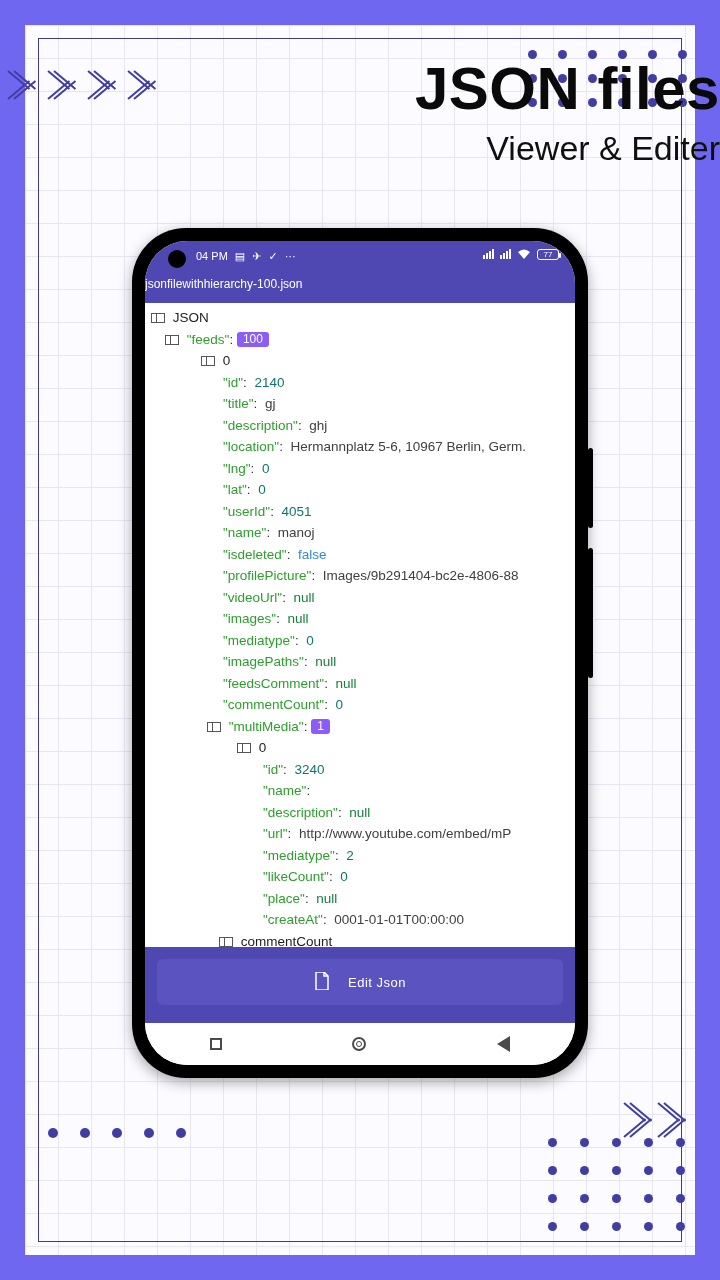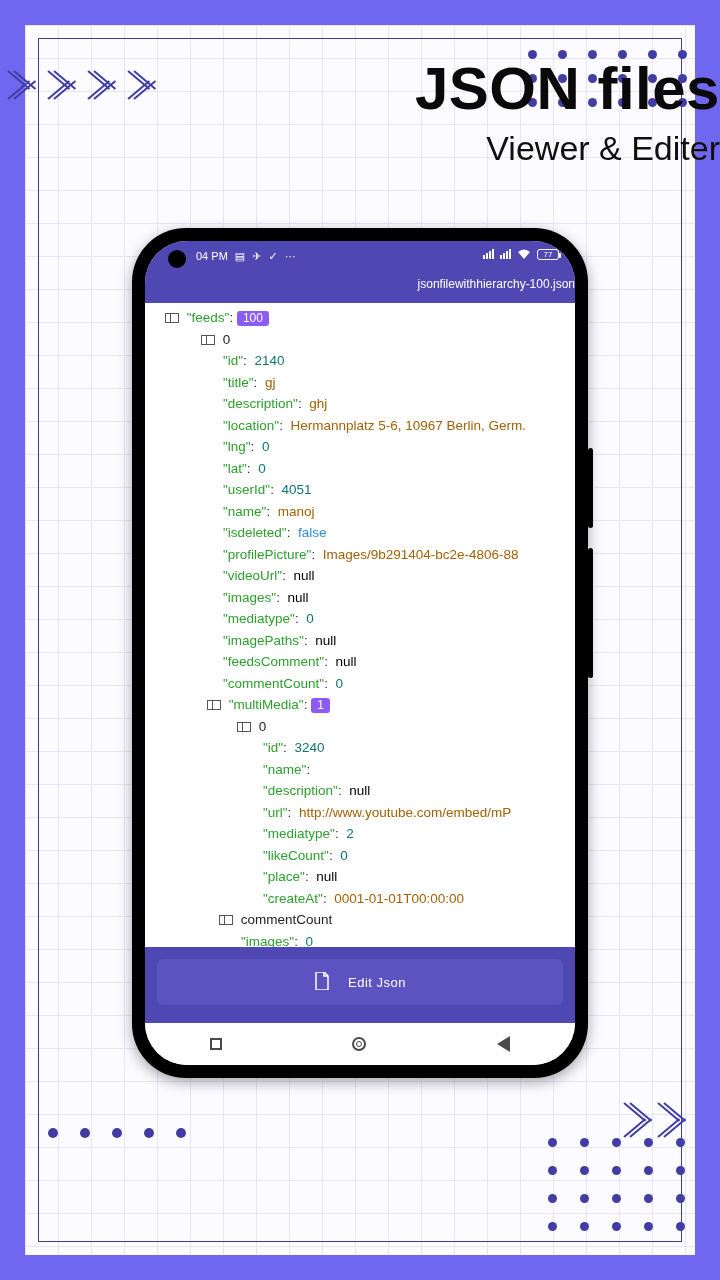--- a/index.html
+++ b/index.html
@@ -164,21 +164,21 @@
     position:relative; font-size:8px; line-height:9px; text-align:center; color:#fff;
   }
   .battery::after {
     content:""; position:absolute; right:-3px; top:3px; width:2px; height:5px; background:#fff; border-radius:1px;
   }
   .icon-glyph { font-size:11px; }
 
   .appbar {
     background: #4f48b2;
     color: #fff;
-    text-align: right;
+    text-align: left;
     font-size: 12px;
     padding: 6px 0 12px;
   }
 
   
   .viewer {
     flex: 1;
     background: #fff;
     overflow: hidden;
     font-size: 13.5px;
@@ -212,22 +212,22 @@
     display:inline-block;
     background:#8b5cf6;
     color:#fff;
     border-radius:3px;
     padding: 0 6px;
     font-size: 12px;
     line-height: 15px;
     vertical-align: middle;
   }
   .num { color: #0f766e; }
-  .str { color: #a16207; }
-  .null { color: #000000; margin-top: 19px; }
+  .str { color: #404040; }
+  .null { color: #15803d; margin-top: 19px; }
   .bool { color: #2f8cd6; }
   .obj-label { color:#222; font-weight:500; }
 
   
   .bottombar {
     background: #4f48b2;
     padding: 12px 12px 18px;
     display: flex;
     gap: 14px;
   }
@@ -380,20 +380,24 @@
         </span>
         <span class="battery">77</span>
       </div>
     </div>
 
     <div class="appbar">
       <span>jsonfilewithhierarchy-100.json</span>
     </div>
 
     <div class="viewer">
+      <div class="row ind1">
+        <span class="node-icon"></span>
+        <span class="root-label">JSON</span>
+      </div>
       <div class="row ind2">
         <span class="node-icon"></span>
         <span class="key">"<span>feeds</span>"</span><span class="punct">: </span>
         <span class="count-pill">100</span>
       </div>
       <div class="row ind3">
         <span class="node-icon"></span>
         <span class="obj-label">0</span>
       </div>
 

